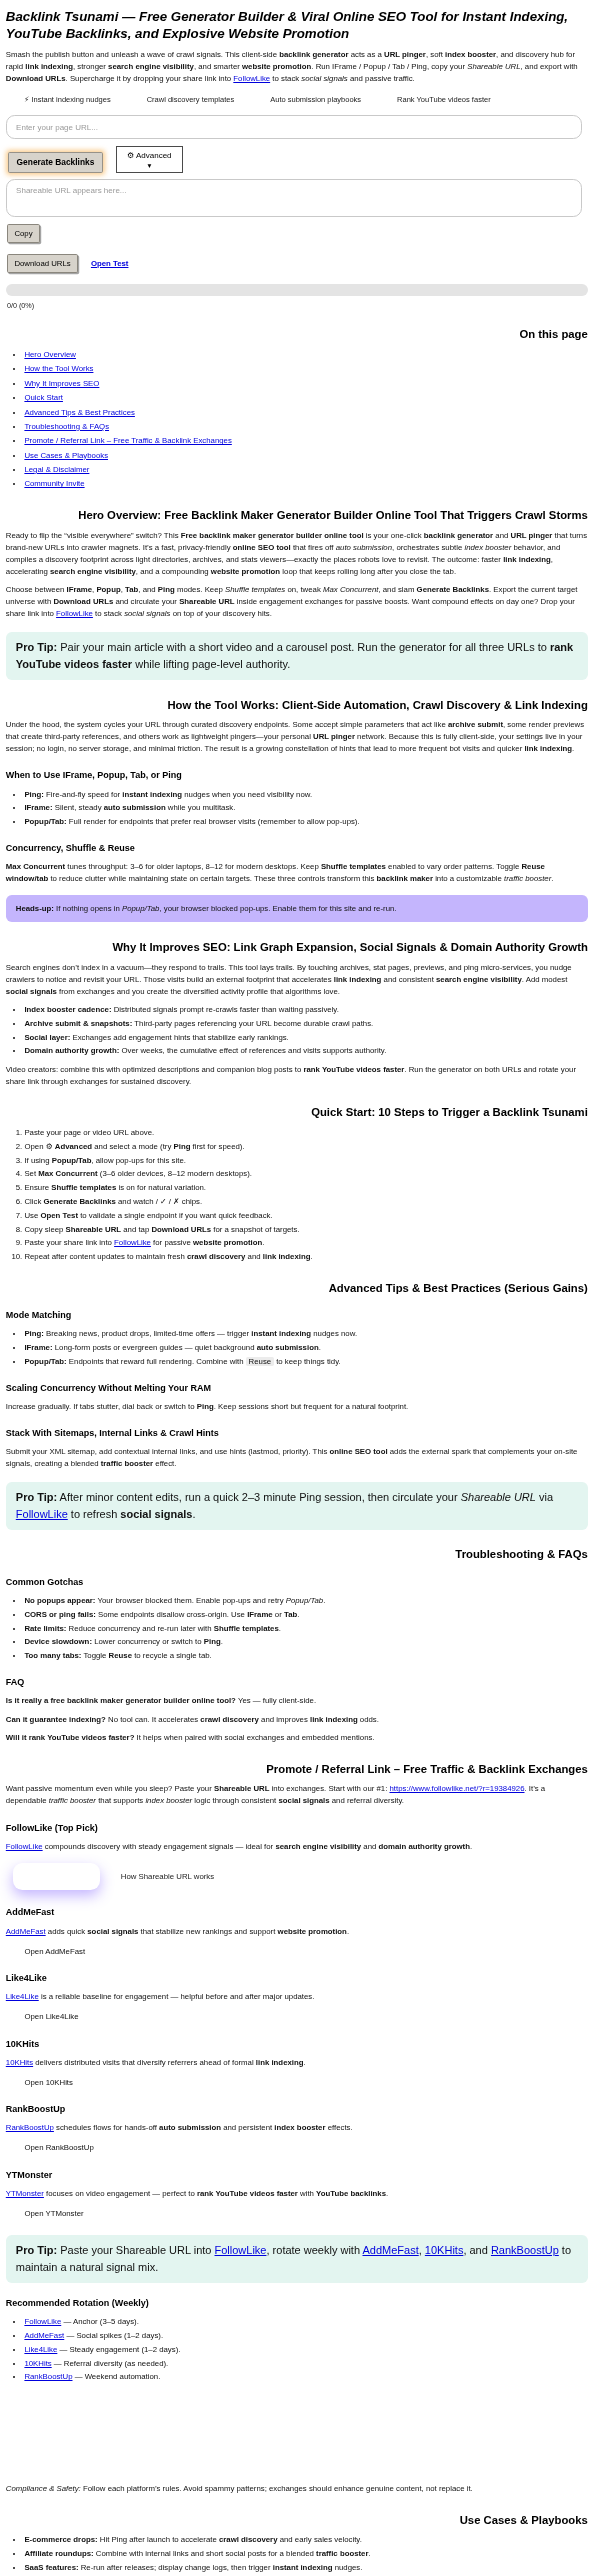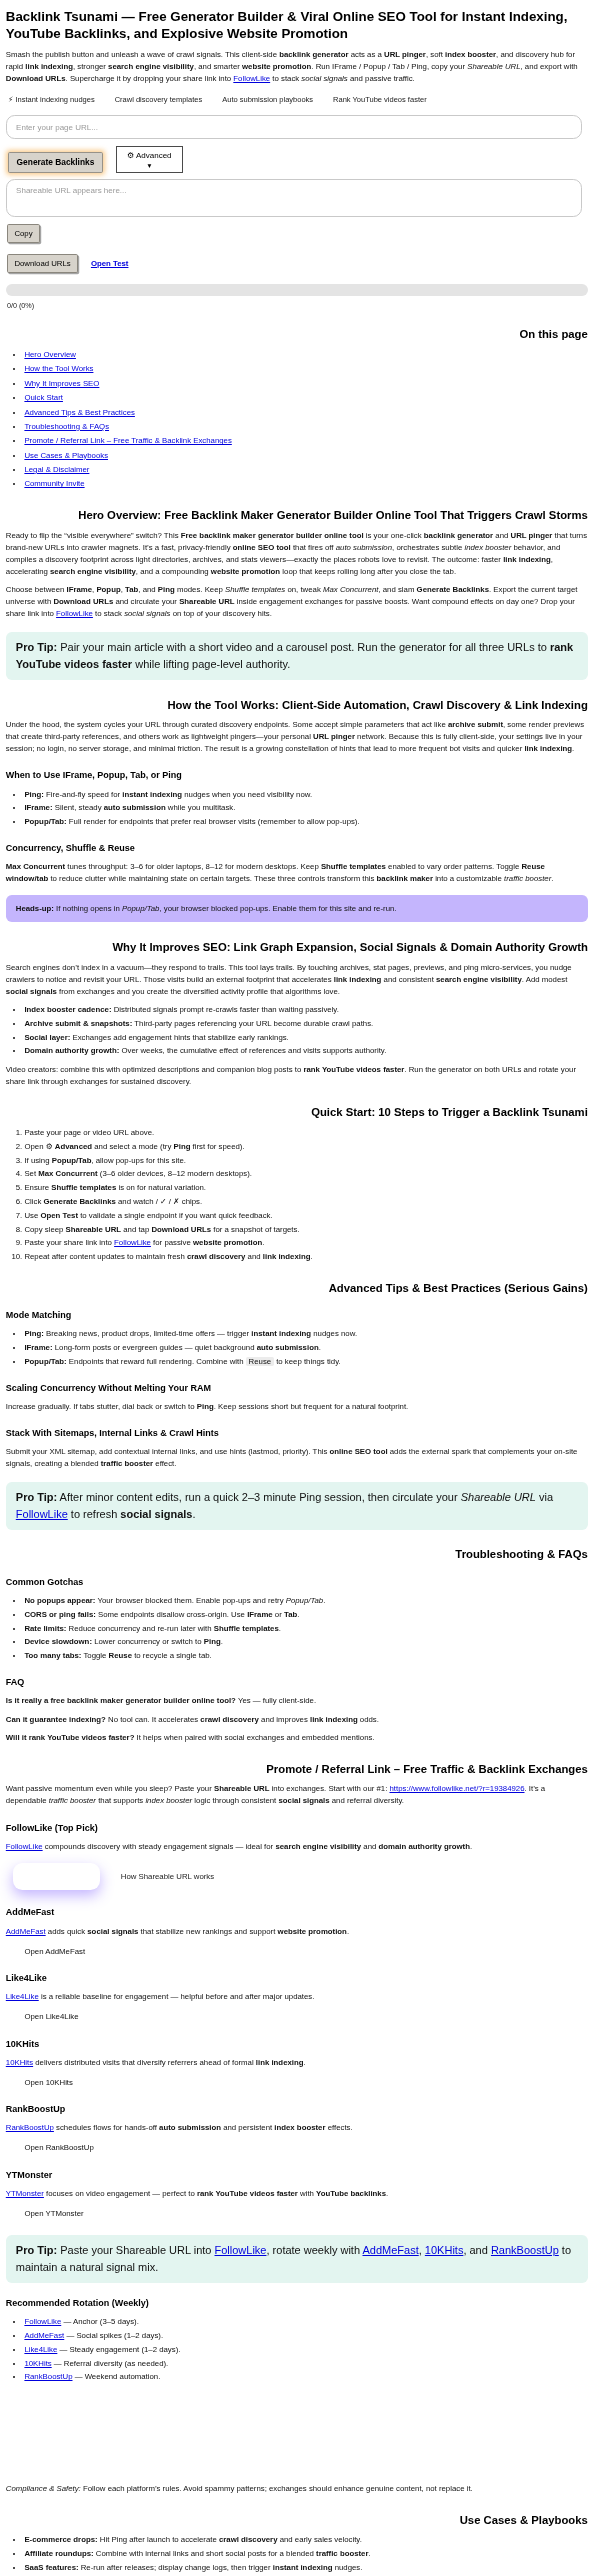--- a/index.html
+++ b/index.html
@@ -1,29 +1,29 @@
 <!DOCTYPE html>
 <html style="font-size:9.3px"><head>
 <meta charset="utf-8">
 <style>
   html,body{margin:0;padding:0;background:#fff;color:#111;
     font-family:"Liberation Sans","DejaVu Sans",sans-serif;}
   .wrap{width:582px;margin:0;padding:3.5px 5.8px 17.4px 5.8px;}
-  h1{font-size:13.3px;line-height:1.28;margin:4.6px 0 7px;color:#000;}
+  h1{font-size:13.3px;line-height:1.28;margin:4.6px 0 7px;color:#000;font-style:italic;}
   h2{font-size:11.3px;line-height:1.3;margin:17.4px 0 7px;color:#000;text-align:right;}
   h3{font-size:9px;line-height:1.3;margin:15px 0 5.8px;color:#000;}
   p{font-size:7.8px;line-height:1.55;margin:6.4px 0;}
   ul,ol{font-size:7.8px;line-height:1.55;margin:6.4px 0;padding-left:18.6px;}
   li{margin:1.7px 0;}
   a{color:#0000dd;}
   .b{font-weight:bold;}
   .i{font-style:italic;}
   .kbd{background:#ececec;border-radius:1.7px;padding:0 2.9px;}
   .chips{display:flex;gap:20px;flex-wrap:wrap;font-size:7.5px;color:#222;margin:9.3px 2.3px 11.6px;}
-  .chip{white-space:nowrap;}
+  .chip{white-space:nowrap;margin-left:16px;}
   .url-input{display:block;width:556px;height:22px;border:0.6px solid #c9c9c9;border-radius:8.7px;
     padding:0 9.3px;font-size:8px;color:#333;margin:3.5px 0 7px;outline:none;
     font-family:inherit;}
   .url-input::placeholder,.share-box::placeholder{color:#9a9a9a;}
   .gen-row{display:flex;align-items:flex-end;gap:12.8px;margin:5.8px 0 5.8px 2.3px;}
   .gen-btn{background:#d7d3cb;border:0.6px solid #979289;border-radius:1.7px;font-weight:bold;
     font-size:8.4px;color:#000;padding:4.6px 7.5px;cursor:pointer;
     box-shadow:0 0 5.8px 1.7px rgba(246,166,54,.55);font-family:inherit;}
   .adv-box{border:1.2px solid #4a4a4a;background:#fff;padding:4px 10.4px 2.9px;text-align:center;
     font-size:8px;color:#000;cursor:pointer;user-select:none;}

